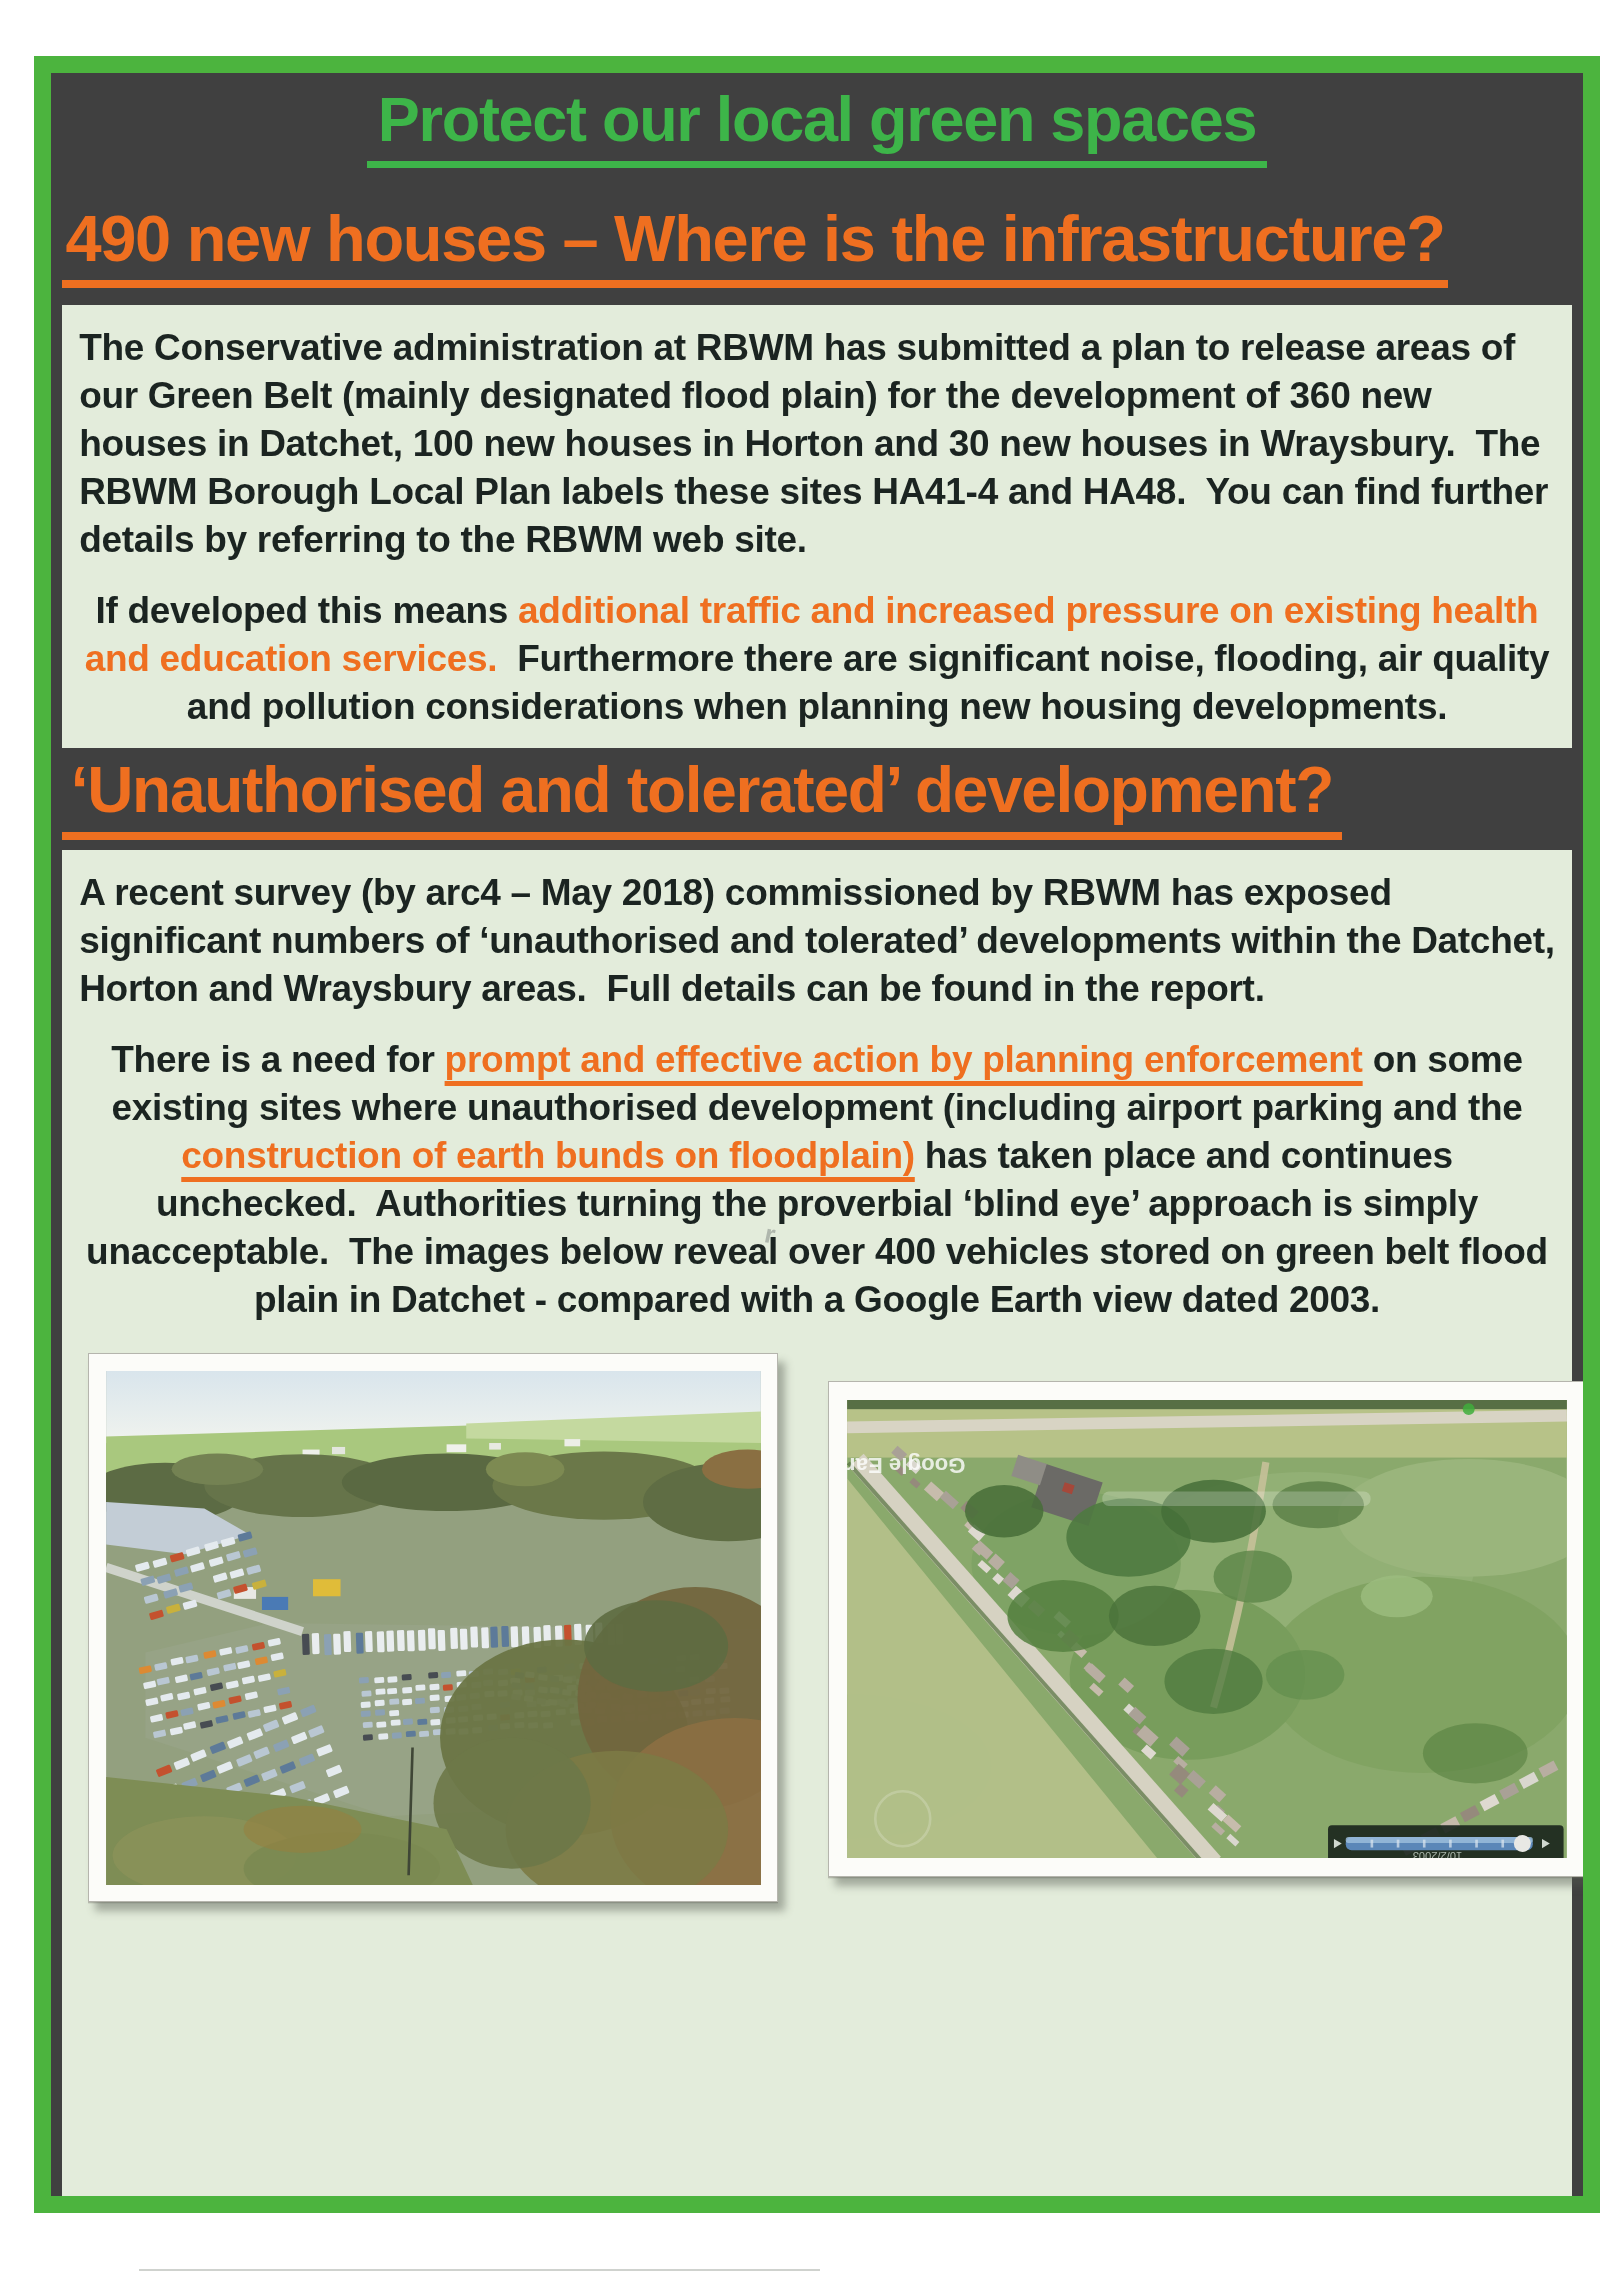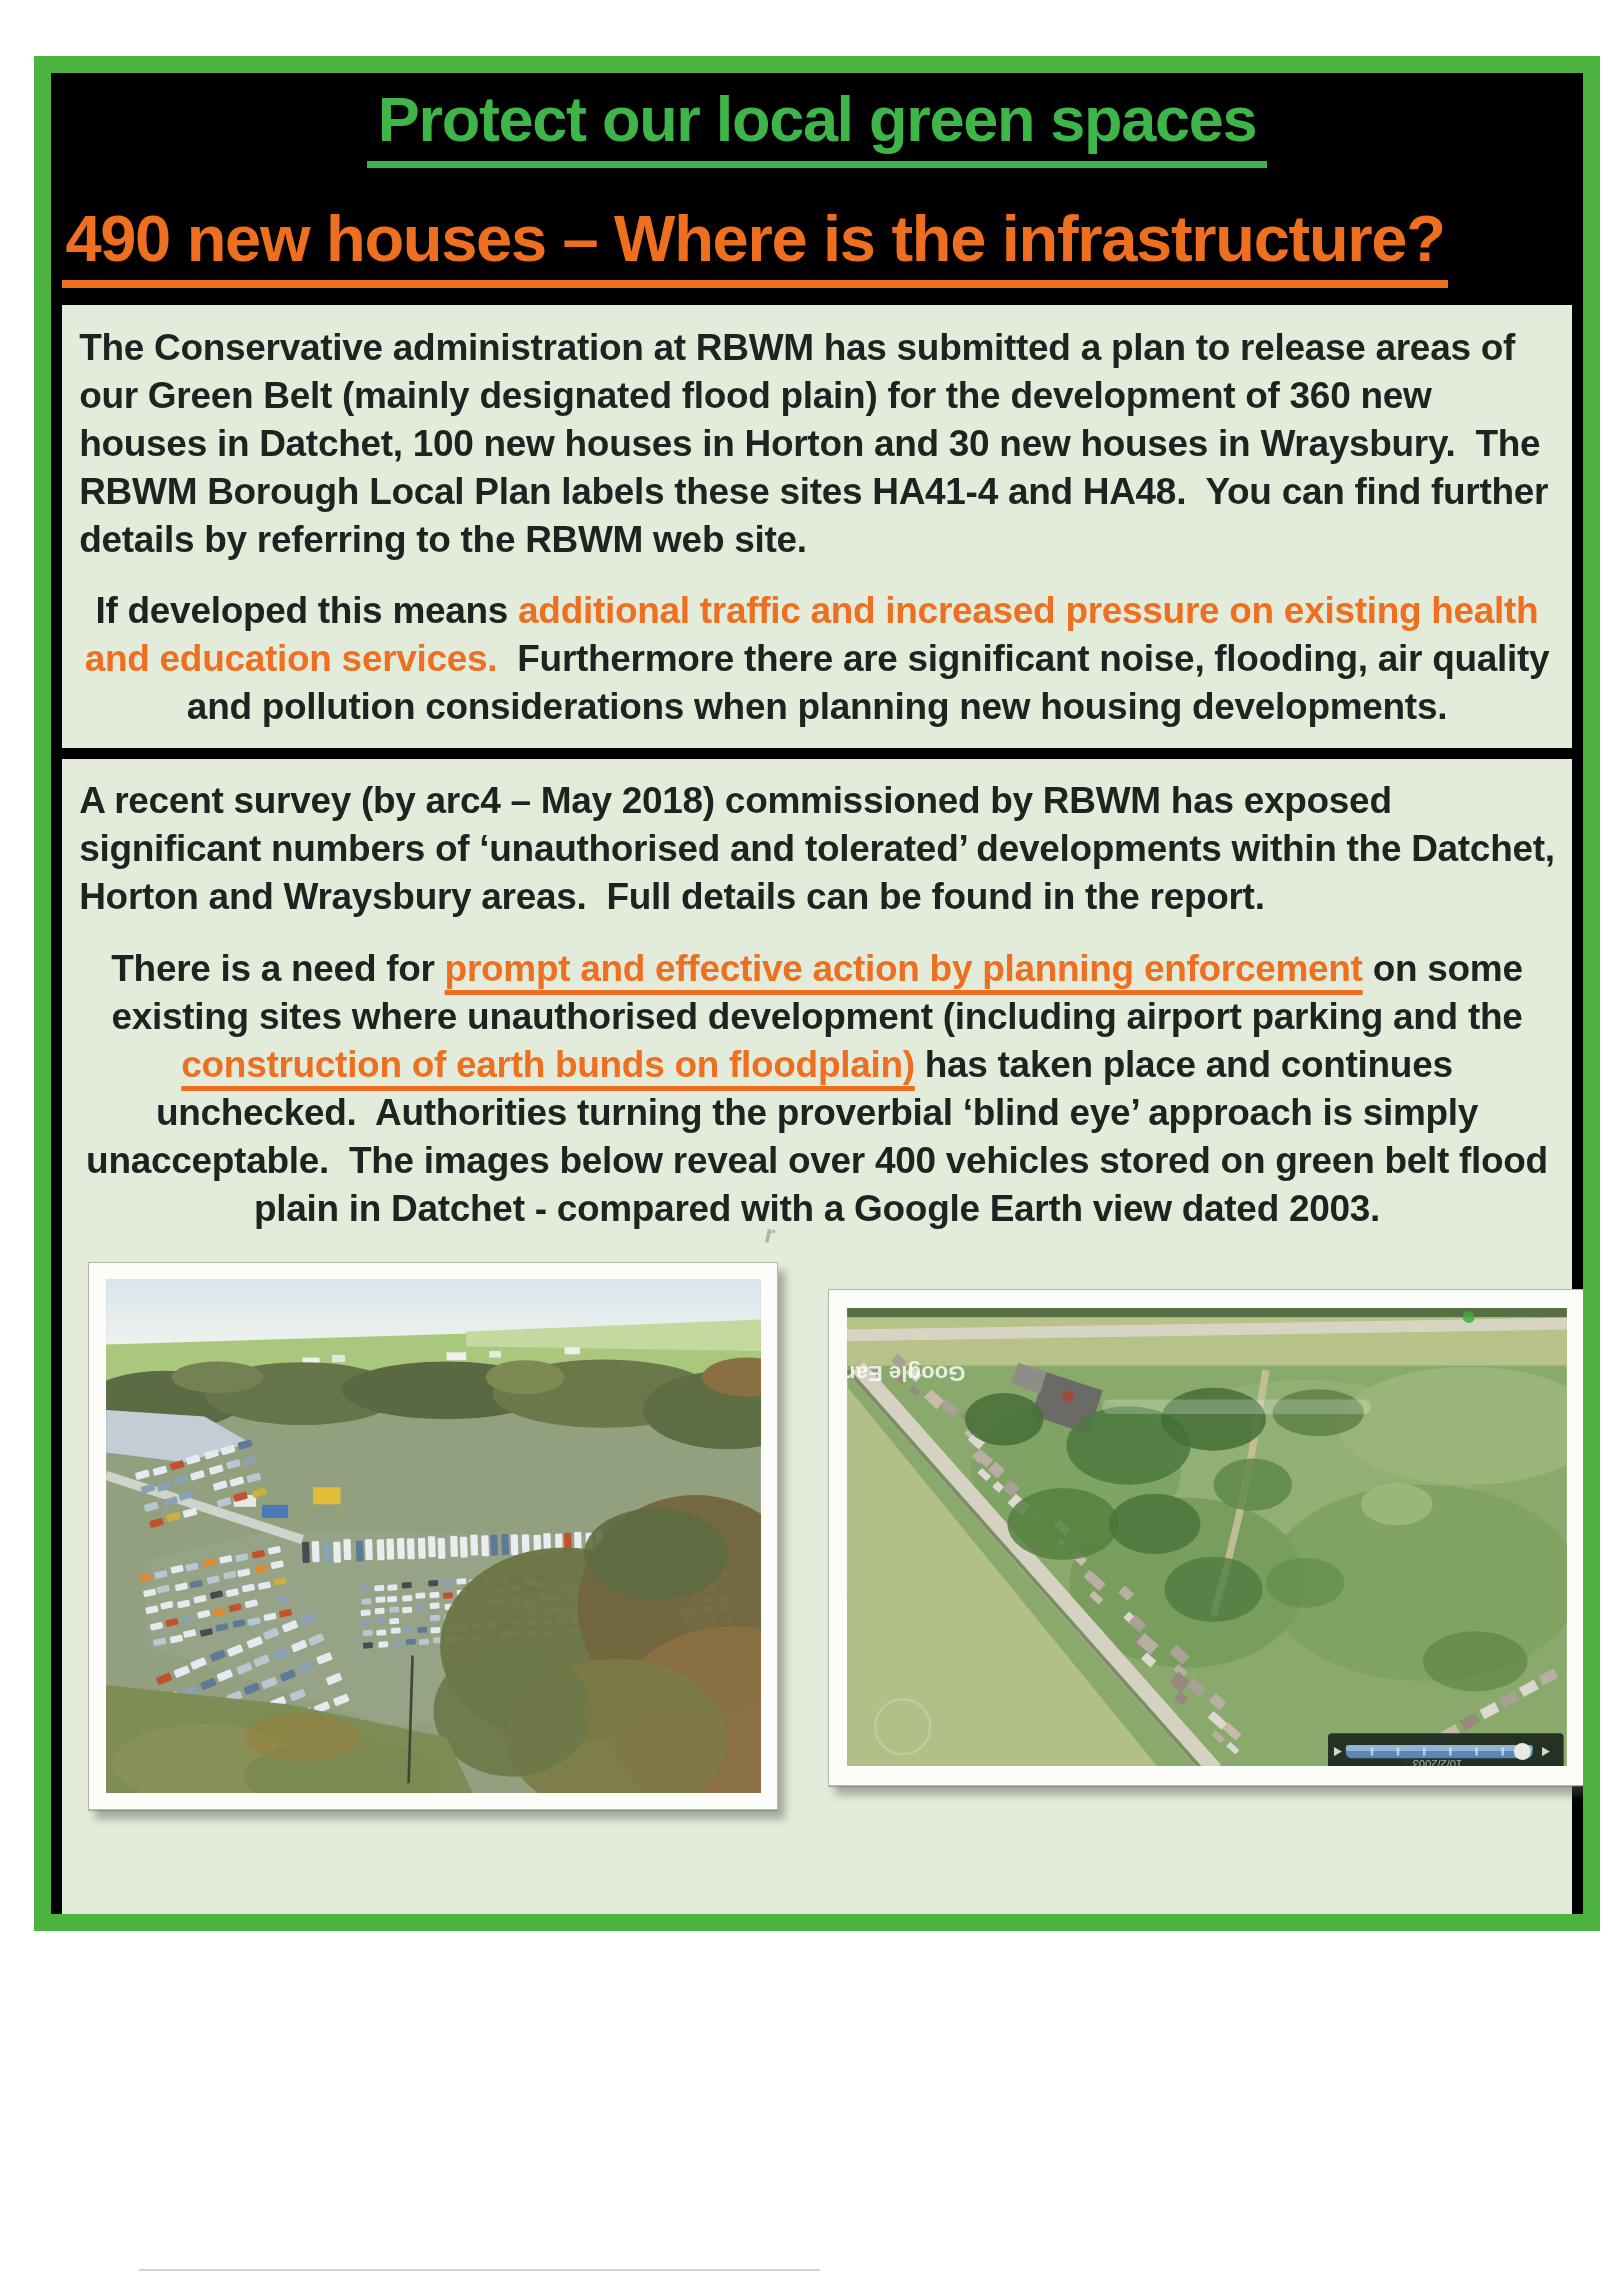--- a/index.html
+++ b/index.html
@@ -7,23 +7,23 @@
     --heading-green:#3db549;
     --orange:#ef6f20;
     --ink:#1b2421;
     --block-bg:#e3ecdb;
   }
   *{margin:0;padding:0;box-sizing:border-box;}
   html,body{width:1624px;height:2295px;background:#ffffff;}
   body{font-family:"Liberation Sans", sans-serif;position:relative;overflow:hidden;}
 
   .frame{
-    position:absolute;left:34px;top:56px;width:1566px;height:1875px;
+    position:absolute;left:34px;top:56px;width:1566px;height:2157px;
     border:17px solid var(--border-green);
-    background:#000000;overflow:hidden;
+    background:#404040;overflow:hidden;
   }
   .content{height:100%;display:flex;flex-direction:column;padding:14.4px 10.5px 0;}
 
   .title-wrap{text-align:center;}
   .title-green{
     display:inline-block;color:var(--heading-green);
     font-size:63px;font-weight:700;letter-spacing:-1.3px;line-height:1.04;
     border-bottom:7.9px solid var(--heading-green);
     padding:0 10.5px 7.9px;
   }
@@ -92,20 +92,23 @@
 
     <div class="title-orange-wrap">
       <span class="title-orange">490 new houses – Where is the infrastructure?</span>
     </div>
 
     <div class="green-block">
       <p class="body">The Conservative administration at RBWM has submitted a plan to release areas of our Green Belt (mainly designated flood plain) for the development of 360 new houses in Datchet, 100 new houses in Horton and 30 new houses in Wraysbury.  The RBWM Borough Local Plan labels these sites HA41-4 and HA48.  You can find further details by referring to the RBWM web site.</p>
       <p class="body"><span>If developed this means </span><span class="hl">additional traffic and increased pressure on existing health and education services.</span><span>  Furthermore there are significant noise, flooding, air quality and pollution considerations when planning new housing developments.</span></p>
     </div>
 
+    <div class="title-orange-wrap second">
+      <span class="title-orange small">‘Unauthorised and tolerated’ development?</span>
+    </div>
 
     <div class="green-block grow">
       <p class="body">A recent survey (by arc4 – May 2018) commissioned by RBWM has exposed significant numbers of ‘unauthorised and tolerated’ developments within the Datchet, Horton and Wraysbury areas.  Full details can be found in the report.</p>
       <p class="body"><span>There is a need for </span><span class="hl-link">prompt and effective action by planning enforcement</span><span> on some existing sites where unauthorised development (including airport parking and the </span><span class="hl-link">construction of earth bunds on floodplain)</span><span> has taken place and continues unchecked.  Authorities turning the proverbial ‘blind eye’ approach is simply unacceptable.  The images below reveal over 400 vehicles stored on green belt flood plain in Datchet - compared with a Google Earth view dated 2003.</span></p>
 
       <div class="photos-row">
 
         <div class="photo-frame left">
           <svg id="aerial-svg" width="655" height="514" viewBox="0 0 1000 785">
             <defs>

